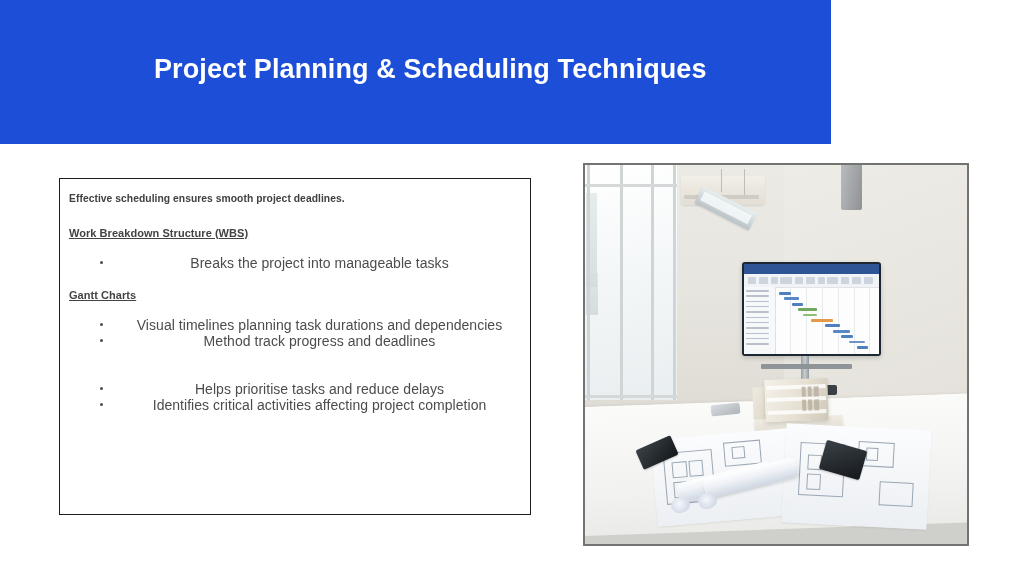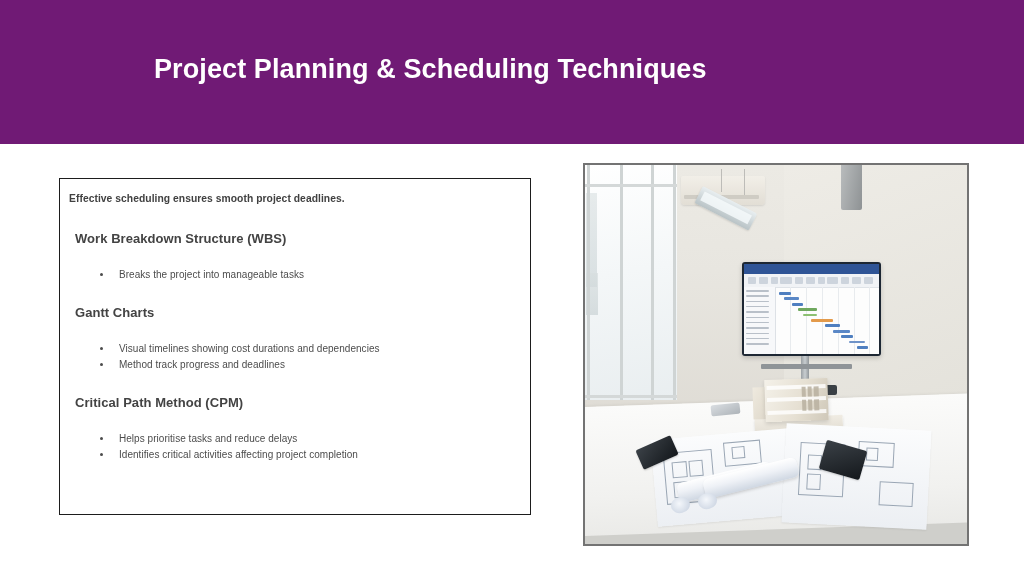--- a/index.html
+++ b/index.html
@@ -18,23 +18,23 @@
     position: relative;
     width: 1024px;
     height: 576px;
     background: #ffffff;
   }
 
   
   .header {
     position: absolute;
     left: 0; top: 0;
-    width: 1024px;
+    width: 831px;
     height: 144px;
-    background: #701a75;
+    background: #1d4ed8;
   }
   .header-title {
     position: absolute;
     left: 154px;
     top: 54px;
     font-size: 27px;
     font-weight: bold;
     color: #ffffff;
     letter-spacing: 0.1px;
     white-space: nowrap;
@@ -59,43 +59,45 @@
   }
   .lead {
     font-size: 10.3px;
     font-weight: bold;
     color: #414141;
     letter-spacing: 0.05px;
     margin: 0 0 0 0;
     line-height: 14px;
   }
   .section-head {
-    font-size: 13px;
+    font-size: 11px;
     font-weight: bold;
     color: #434343;
     letter-spacing: 0.05px;
     line-height: 14px;
-    margin: 6px;
+    margin: 0;
+    text-decoration: underline;
   }
   .gap-lead { height: 20px; }
   .gap-head { height: 15px; }
   .gap-list { height: 17px; }
   ul.bullets {
     list-style: none;
     margin: 0;
     padding: 0;
   }
   ul.bullets li {
     position: relative;
-    font-size: 10px;
+    font-size: 14px;
     color: #4c4c4c;
     line-height: 16px;
     padding-left: 50px;
     letter-spacing: 0.04px;
     white-space: nowrap;
+    text-align: center;
   }
   ul.bullets li .dot {
     position: absolute;
     left: 31px;
     top: 6px;
     width: 3.4px;
     height: 3.4px;
     border-radius: 50%;
     background: #4c4c4c;
   }
@@ -369,30 +371,29 @@
           <span>Breaks the project into manageable tasks</span>
         </li>
       </ul>
       <div class="gap-list"></div>
 
       <div class="section-head">Gantt Charts</div>
       <div class="gap-head"></div>
       <ul class="bullets">
         <li>
           <span class="dot"></span>
-          <span>Visual timelines showing cost durations and dependencies</span>
+          <span>Visual timelines planning task durations and dependencies</span>
         </li>
         <li>
           <span class="dot"></span>
           <span>Method track progress and deadlines</span>
         </li>
       </ul>
       <div class="gap-list"></div>
 
-      <div class="section-head">Critical Path Method (CPM)</div>
       <div class="gap-head"></div>
       <ul class="bullets">
         <li>
           <span class="dot"></span>
           <span>Helps prioritise tasks and reduce delays</span>
         </li>
         <li>
           <span class="dot"></span>
           <span>Identifies critical activities affecting project completion</span>
         </li>

